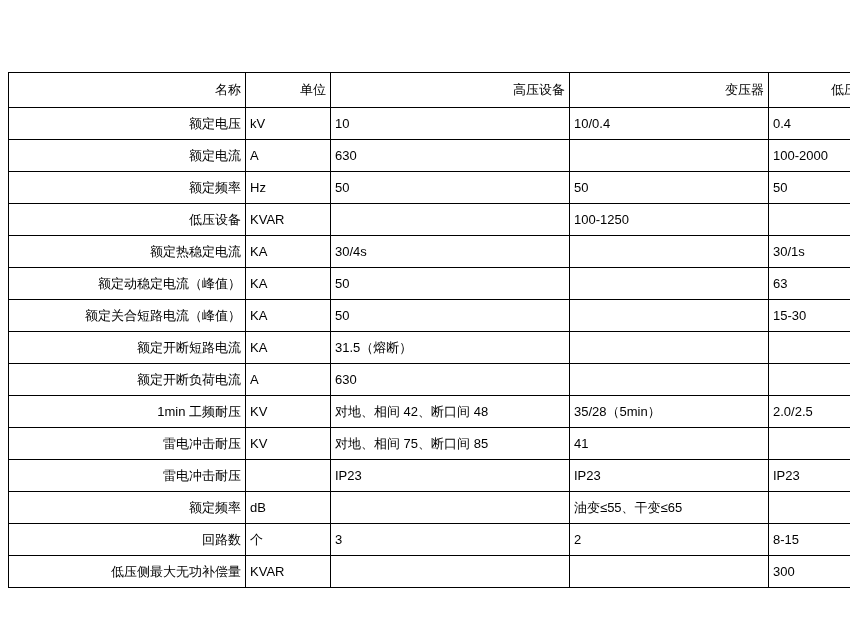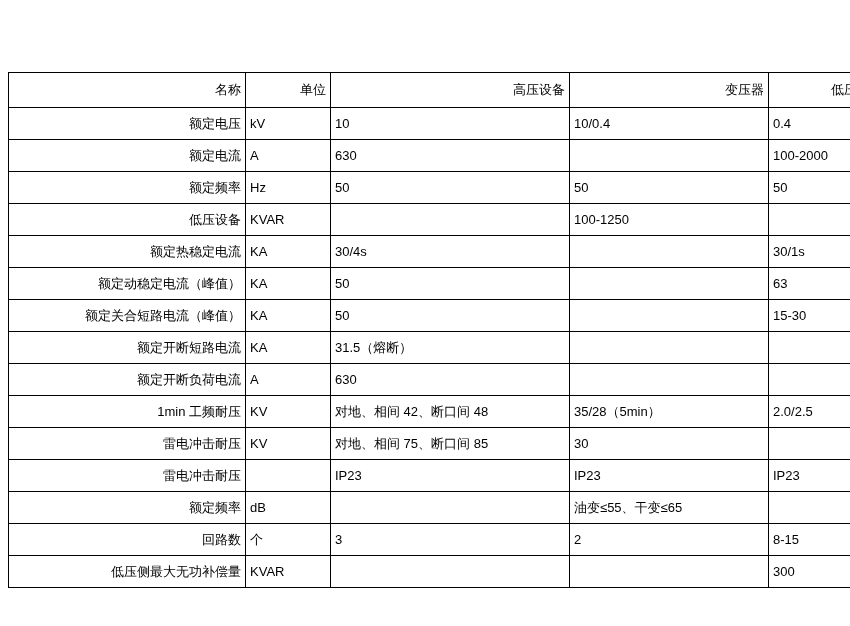--- a/index.html
+++ b/index.html
@@ -192,21 +192,21 @@
           <td class="rowname">1min 工频耐压</td>
           <td class="c">KV</td>
           <td class="c">对地、相间 42、断口间 48</td>
           <td class="c">35/28（5min）</td>
           <td class="c">2.0/2.5</td>
         </tr>
         <tr>
           <td class="rowname">雷电冲击耐压</td>
           <td class="c">KV</td>
           <td class="c">对地、相间 75、断口间 85</td>
-          <td class="c">30</td>
+          <td class="c">41</td>
           <td class="c"></td>
         </tr>
         <tr>
           <td class="rowname">雷电冲击耐压</td>
           <td class="c"></td>
           <td class="c">IP23</td>
           <td class="c">IP23</td>
           <td class="c">IP23</td>
         </tr>
         <tr>

